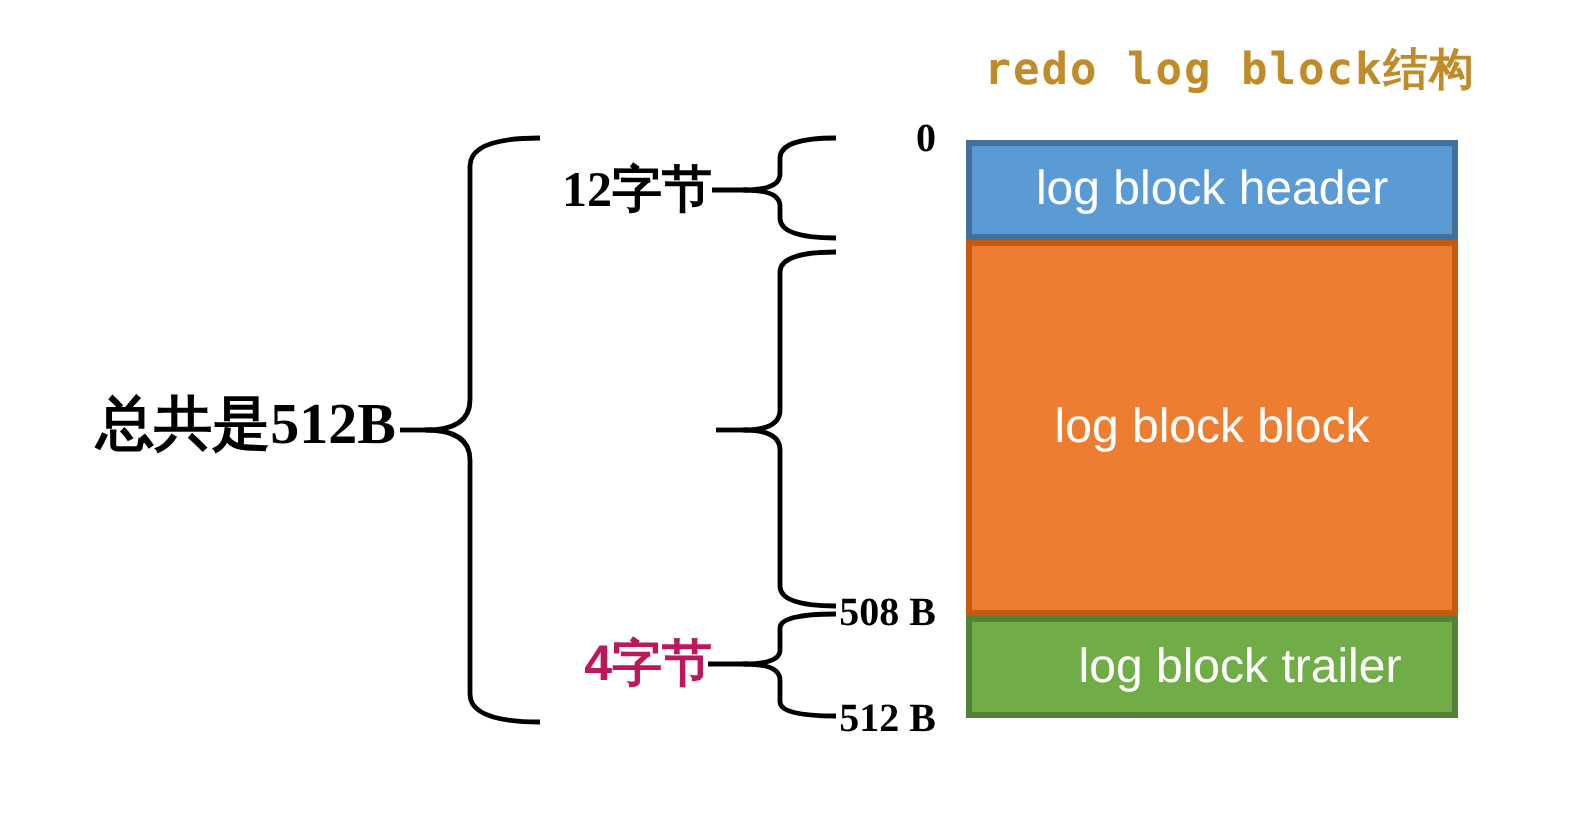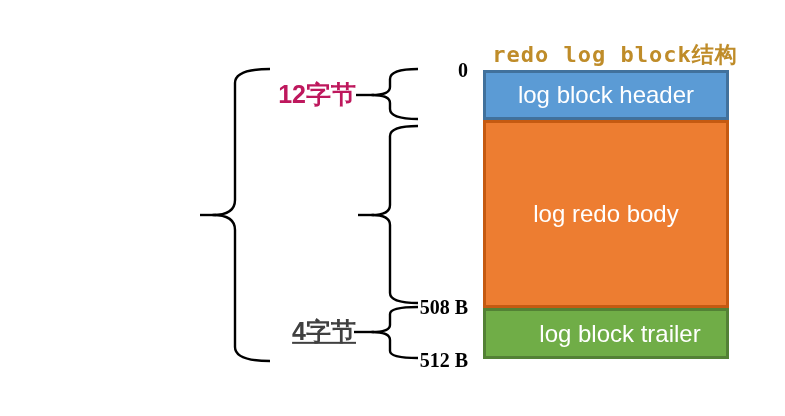--- a/index.html
+++ b/index.html
@@ -84,25 +84,26 @@
   }
   .block-0{height:50px;}
   .block-1{height:188px;}
   .block-2{height:51px;padding-left:28px;}
 </style>
 </head>
 <body>
 
 <div class="canvas">
 
-  <div class="title" style="color: rgb(191, 140, 41); margin-top: 20px;">redo log block结构</div>
+  <div class="title" style="color: rgb(191, 140, 41);">redo log block结构</div>
 
+  <div class="total-label">总共是512B</div>
 
-  <div class="size-label size-0" style="color: #be185d;">12字节</div>
-  <div class="size-label size-2" style="color: #404040; text-decoration: underline;">4字节</div>
+  <div class="size-label size-0" style="color: #000000; font-family: Liberation Serif, serif;">12字节</div>
+  <div class="size-label size-2" style="color: #be185d;">4字节</div>
 
   <svg class="braces" viewBox="0 0 785 416">
 
     <path d="M 200,215 L 216,215"></path>
 
     <path d="M 270,69 Q 235,69 235,83 L 235,200 Q 235,215 213,215 Q 235,215 235,230 L 235,347 Q 235,361 270,361"></path>
 
     <path d="M 356,95 L 374,95"></path>
     <path d="M 418,69 Q 390,69 390,79 L 390,87 Q 390,95 372,95 Q 390,95 390,103 L 390,109 Q 390,119 418,119"></path>
 
@@ -112,17 +113,17 @@
     <path d="M 354,332 L 374,332"></path>
     <path d="M 418,307 Q 390,307 390,314 L 390,325 Q 390,332 372,332 Q 390,332 390,340 L 390,351 Q 390,358 418,358"></path>
   </svg>
 
   <div class="offset offset-0">0</div>
   <div class="offset offset-2">508 B</div>
   <div class="offset offset-3">512 B</div>
 
   <div class="blocks">
     <div class="block block-0" style="background: rgb(91, 155, 213); border-color: rgb(65, 113, 156);">log block header</div>
-    <div class="block block-1" style="background: rgb(237, 125, 49); border-color: rgb(197, 90, 17);">log redo body</div>
+    <div class="block block-1" style="background: rgb(237, 125, 49); border-color: rgb(197, 90, 17);">log block block</div>
     <div class="block block-2" style="background: rgb(112, 173, 71); border-color: rgb(83, 129, 53);">log block trailer</div>
   </div>
 
 </div>
 
 </body></html>

